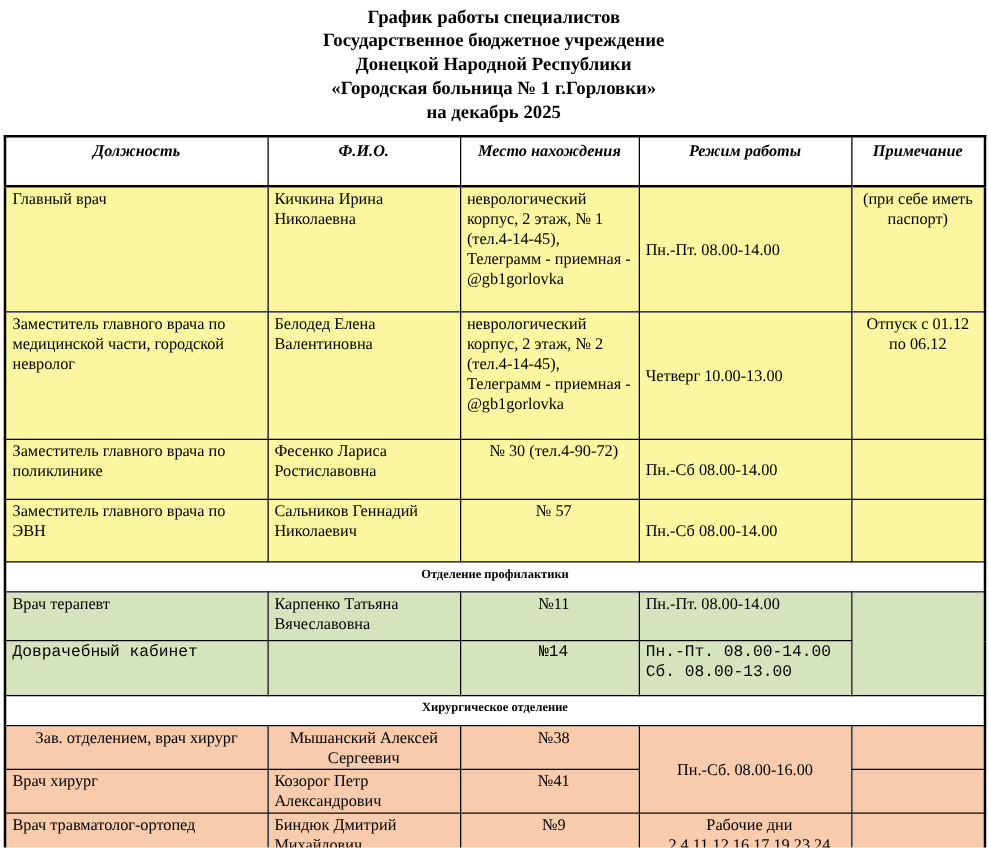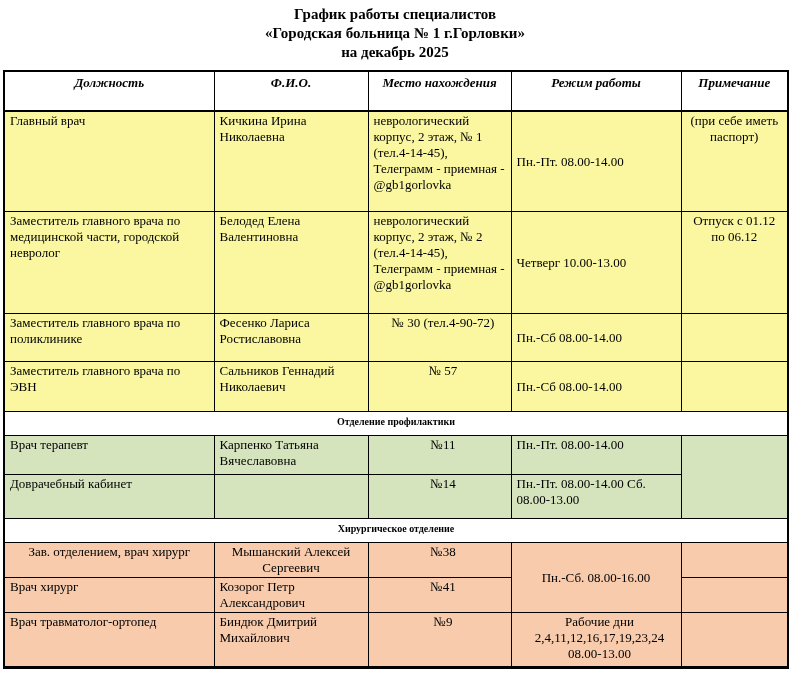--- a/index.html
+++ b/index.html
@@ -36,33 +36,35 @@
   tr.r1 td{height:97px;}
   tr.r2 td{height:99px;}
   tr.r3 td{height:45px;}
   tr.r4 td{height:47px;}
   tr.band td{
     background:#fff;font-weight:bold;text-align:center;
     height:19px;padding:2px;font-size:10px;
     border-left:none;border-right:none;
   }
   tr.g1 td{height:36px;}
-  tr.g2 td{height:41px;}
+  tr.g2 td{height:41px;font-family:Liberation Mono, monospace;}
   tr.o1 td{height:25px;text-align:center;}
   tr.o2 td{height:29px;}
   tr.o3 td{height:51px;}
   .center{text-align:center;padding-left:12px;}
   .vmid{vertical-align:middle;}
   .note{text-align:center;}
 </style>
 </head>
 <body>
 
 <div class="title-block">
   <div>График работы специалистов</div>
+  <div>Государственное бюджетное учреждение</div>
+  <div>Донецкой Народной Республики</div>
   <div>«Городская больница № 1 г.Горловки»</div>
   <div>на декабрь 2025</div>
 </div>
 
 <table class="sched">
   <colgroup>
     <col style="width:210px">
       <col style="width:154px">
       <col style="width:143px">
     <col style="width:170px">

